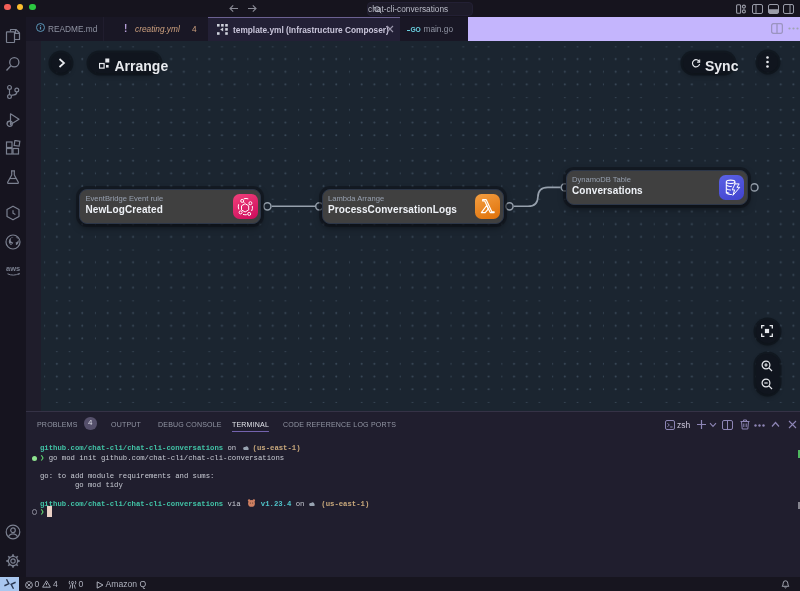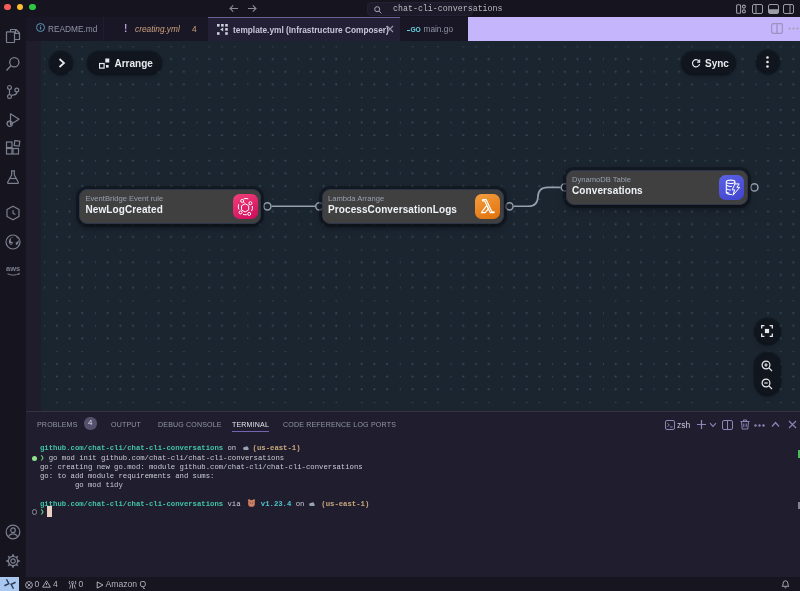--- a/index.html
+++ b/index.html
@@ -24,21 +24,21 @@
   #sliver { left:26px; top:40.5px; width:15px; height:370.5px; background:#1f1d2b; }
   
   #canvas { left:41px; top:40.5px; width:759px; height:370.5px; background:#1b2530; overflow:hidden; }
   .cbtn { position:absolute; background:#10151e; box-shadow:0 0 0 2.5px rgba(12,16,23,.6), 0 2px 5px rgba(0,0,0,.45); }
   .card { position:absolute; width:182px; height:35px; background:#404040;
     border:1px solid #2c3648; border-radius:8px;
     box-shadow:0 0 0 3px rgba(10,14,20,.45), 0 3px 7px rgba(0,0,0,.5); }
   .card .lbl { position:absolute; left:5.5px; top:4.5px; font-size:7.6px; color:#97a0af; }
   .card .name { position:absolute; left:5.5px; top:14.5px; font-size:10px; font-weight:bold; color:#eef1f6; letter-spacing:.1px;}
   .cicon { position:absolute; top:4px; right:2.5px; width:25px; height:25.5px; border-radius:6.5px; }
-  .btntxt { color:#e8eaee; font-size:10px; font-weight:bold; }
+  .btntxt { color:#e8eaee; font-size:14px; font-weight:bold; }
   
   #panel { left:26px; top:411px; width:774px; height:166px; background:#201e2e; border-top:1.5px solid #353246; }
   .ptab { position:absolute; top:7.5px; font-size:8px; color:#9296a4; letter-spacing:.2px; transform:scaleX(.88); transform-origin:0 0; }
   #term { position:absolute; left:0; top:27.5px; width:774px; height:140px;
     font-family:"Liberation Mono", monospace; font-size:7.27px; line-height:9.1px; }
   .trow { position:absolute; left:14px; white-space:pre; color:#c7cad3; }
   .teal { color:#41c3a6; font-weight:bold; }
   .tan { color:#c9a97c; font-weight:bold; }
   .cyan { color:#4fc3c9; font-weight:bold; }
   .grn { color:#63da72; }
@@ -59,21 +59,21 @@
         <path d="M9 4.5 H1.2 M4.2 1.4 L1 4.5 L4.2 7.6"></path>
       </svg>
     <svg class="abs" style="left:246.5px;top:3.5px" width="10" height="9" viewBox="0 0 10 9" fill="none" stroke="#8a8b96" stroke-width="1.1">
         <path d="M1 4.5 H8.8 M5.8 1.4 L9 4.5 L5.8 7.6"></path>
       </svg>
     <div class="abs" id="cmdcenter">
       <svg class="abs" style="left:6px;top:3px" width="8" height="8" viewBox="0 0 8 8" fill="none" stroke="#a7aab6" stroke-width="1">
           <circle cx="3.2" cy="3.2" r="2.5"></circle>
           <path d="M5.2 5.2 L7.3 7.3"></path>
         </svg>
-      <span style="position:absolute;left:25px;top:1px;font-family:Liberation Mono, monospace;">chat-cli-conversations</span>
+      <span style="position:absolute;left:0;top:1px;">chat-cli-conversations</span>
     </div>
 
     <svg class="abs" style="left:736px;top:3.5px" width="10" height="10" viewBox="0 0 10 10" fill="none" stroke="#9a9ca8" stroke-width="1.1">
         <rect x="0.6" y="0.8" width="4" height="8.4" rx="1"></rect>
         <circle cx="7.9" cy="2.6" r="1.5"></circle>
         <circle cx="7.9" cy="7.4" r="1.5"></circle>
       </svg>
     <svg class="abs" style="left:751.5px;top:3.5px" width="11" height="10" viewBox="0 0 11 10" fill="none" stroke="#9a9ca8" stroke-width="1">
         <rect x="0.5" y="0.5" width="10" height="9" rx="1.5"></rect>
         <path d="M4 0.5 V9.5"></path>
@@ -367,21 +367,20 @@
     <svg class="picon" style="left:761.5px;top:8px" width="9" height="9" viewBox="0 0 9 9" fill="none" stroke="#8d85b5" stroke-width="1.1">
         <path d="M1 1 L8 8 M8 1 L1 8"></path>
       </svg>
     <div class="abs" style="left:771.5px;top:38px;width:2.5px;height:8px;background:#4fb85f;"></div>
     <div class="abs" style="left:771.5px;top:90px;width:2.5px;height:7px;background:#84848e;"></div>
     <div id="term">
       <div class="trow" style="top:4.95px;text-align:right;"><span class="teal">github.com/chat-cli/chat-cli-conversations</span> on <svg style="display:inline-block;vertical-align:0px;margin:0 4px 0 2px" width="6" height="4.5" viewBox="0 0 7 5">
             <path d="M2 4.6 A1.8 1.8 0 1 1 2.6 1.1 A2 2 0 0 1 6.2 2.3 A1.3 1.3 0 0 1 5.6 4.6 Z" fill="#97a2b0"></path>
           </svg><span class="tan">(us-east-1)</span></div>
       <div class="trow" style="top:14.05px;"><span class="grn" style="display:inline-block;width:8.7px;">❯</span>go mod init github.com/chat-cli/chat-cli-conversations</div>
-      <div class="trow" style="top:23.15px;">go: creating new go.mod: module github.com/chat-cli/chat-cli-conversations</div>
       <div class="trow" style="top:32.25px;">go: to add module requirements and sums:</div>
       <div class="trow" style="top:41.35px;">        go mod tidy</div>
       <div class="trow" style="top:59.55px;"><span class="teal">github.com/chat-cli/chat-cli-conversations</span> via <svg style="display:inline-block;vertical-align:-1px;margin:0 0 0 2.5px" width="9" height="8" viewBox="0 0 8 8">
             <circle cx="4" cy="4.4" r="3.4" fill="#cf8062"></circle>
             <circle cx="1.6" cy="1.4" r="1.2" fill="#cf8062"></circle>
             <circle cx="6.4" cy="1.4" r="1.2" fill="#cf8062"></circle>
             <circle cx="2.8" cy="4" r="0.5" fill="#3a2a20"></circle>
             <circle cx="5.2" cy="4" r="0.5" fill="#3a2a20"></circle>
           </svg> <span class="cyan">v1.23.4</span> on <svg style="display:inline-block;vertical-align:0px;margin:0 6.5px 0 0" width="6" height="4.5" viewBox="0 0 7 5">
             <path d="M2 4.6 A1.8 1.8 0 1 1 2.6 1.1 A2 2 0 0 1 6.2 2.3 A1.3 1.3 0 0 1 5.6 4.6 Z" fill="#97a2b0"></path>

